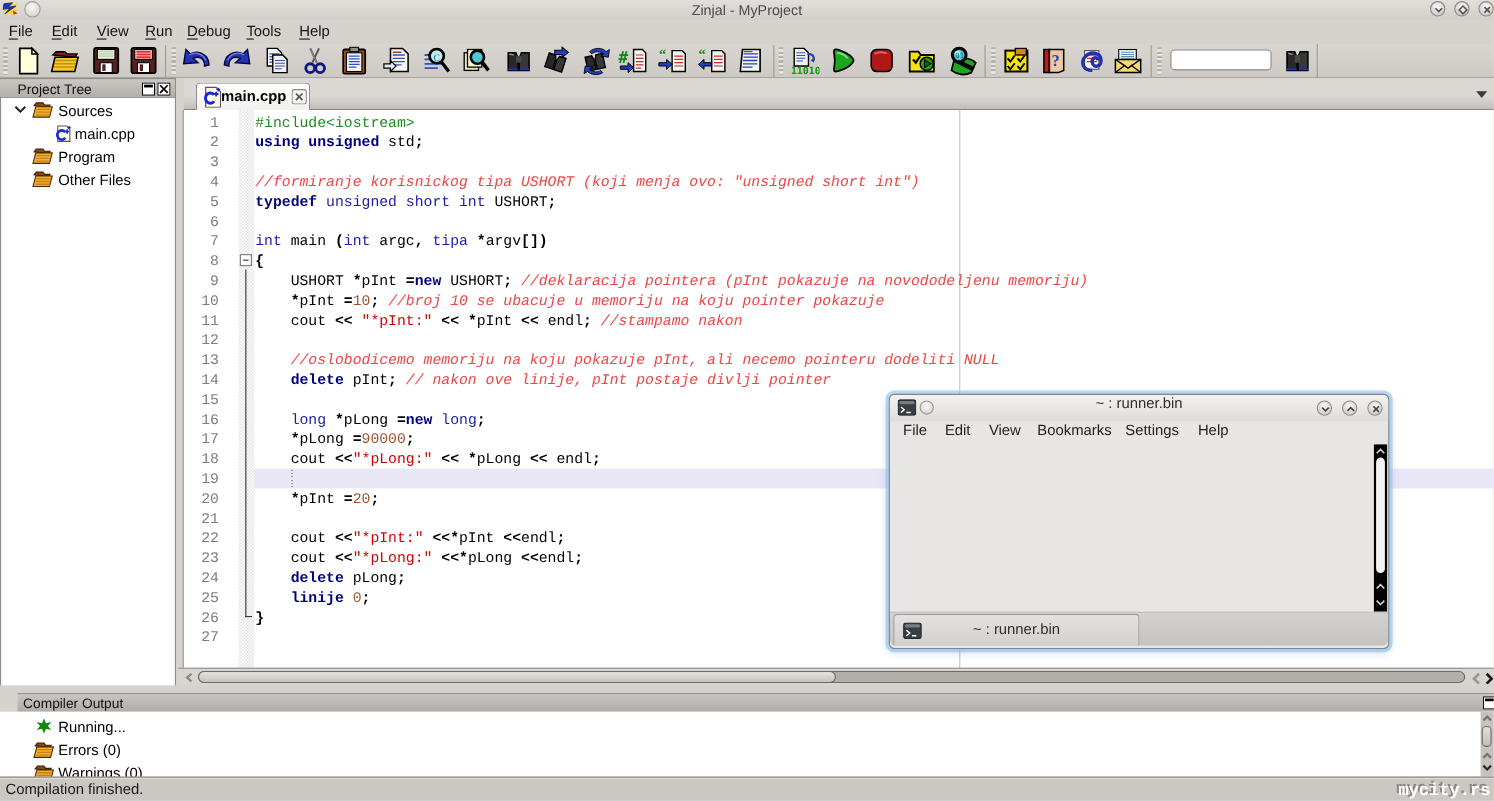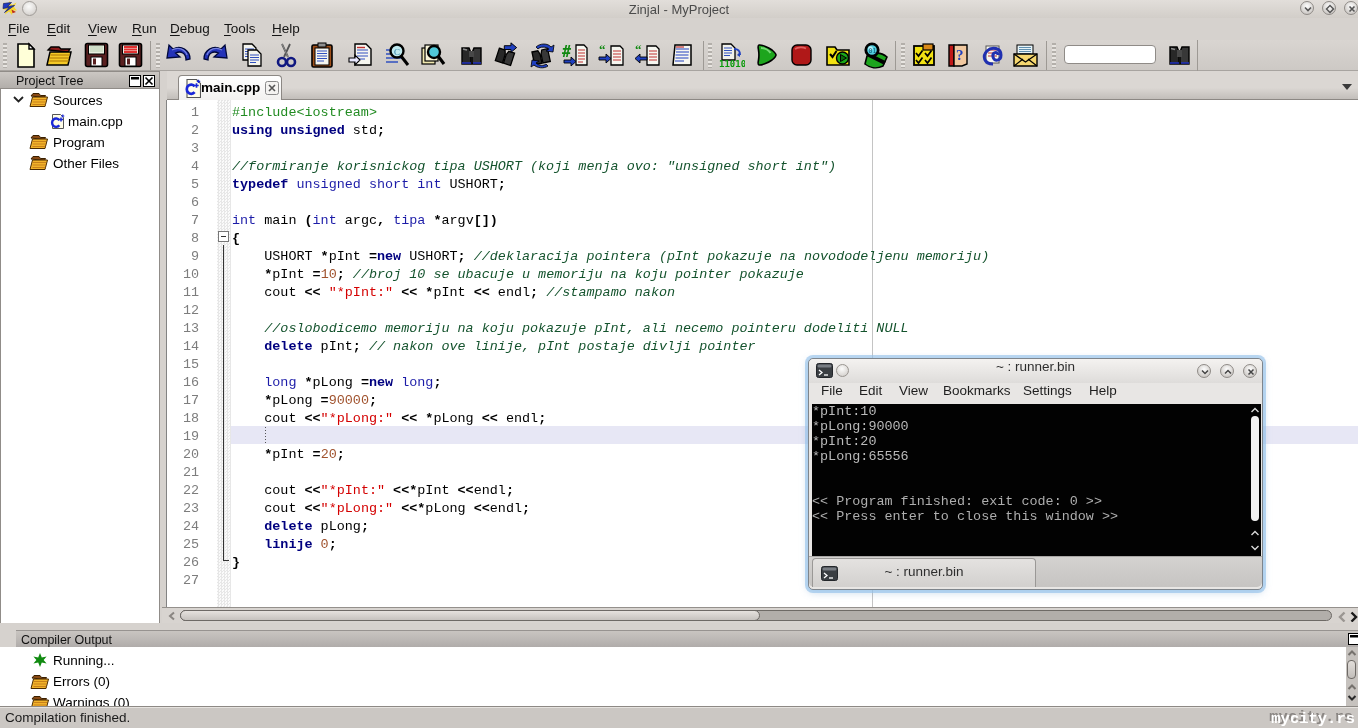--- a/index.html
+++ b/index.html
@@ -61,21 +61,21 @@
   #gutter { position:absolute; left:0; top:4px; width:32px; text-align:right;
     font:13.43px/18px "Liberation Mono", monospace; color:#7d7d7d; white-space:pre; }
   #foldcol { position:absolute; left:50px; top:0; width:14px; height:508px;
     background:repeating-conic-gradient(#e7e7e7 0% 25%, #fbfbfb 0% 50%); background-size:3px 3px; }
   #curline { position:absolute; left:64px; top:326px; width:1127px; height:18px; background:#e7e7f5; }
   #edgeline { position:absolute; left:705px; top:0; width:1px; height:508px; background:#c4c4c4; }
   #code { position:absolute; left:65px; top:4px;
     font:13.43px/18px "Liberation Mono", monospace; color:#000; white-space:pre; }
   .k { color:#00007f; font-weight:bold; }   
   .t2 { color:#1c1ca8; }                     
-  .c { color:#14532d; font-style:italic; }   
+  .c { color:#ef4444; font-style:italic; }   
   .s { color:#d40000; }                      
   .n { color:#a0522d; }                      
   .o { font-weight:bold; }                   
   .g { color:#228b22; }                      
 
   
   #foldbox { position:absolute; left:51px; top:131px; width:11px; height:11px; background:#fff;
     border:1px solid #777; }
   #foldbox::after { content:""; position:absolute; left:2px; top:4px; width:5px; height:1px; background:#333; }
   #foldline { position:absolute; left:56px; top:145px; width:1px; height:316px; background:#333; }
@@ -593,28 +593,20 @@
       </svg>
     </div>
   <div id="termmenu">
     <span style="position:absolute;left:12px;">File</span>
     <span style="position:absolute;left:50px;">Edit</span>
     <span style="position:absolute;left:90px;">View</span>
     <span style="position:absolute;left:134px;">Bookmarks</span>
     <span style="position:absolute;left:214px;">Settings</span>
     <span style="position:absolute;left:280px;">Help</span>
   </div>
-  <div id="console">*pInt:10
-*pLong:90000
-*pInt:20
-*pLong:65556
-
-
-<span class="dim">&lt;&lt; Program finished: exit code: 0 &gt;&gt;
-&lt;&lt; Press enter to close this window &gt;&gt;</span></div>
   <div id="termscroll">
     <svg style="position:absolute;left:1px;top:2px" width="10" height="8">
         <path d="M1.5,6 L5,2.5 L8.5,6" stroke="#d8d8d8" stroke-width="1.4" fill="none"></path>
       </svg>
     <div id="termthumb"></div>
     <svg style="position:absolute;left:1px;top:125px" width="10" height="8">
         <path d="M1.5,6 L5,2.5 L8.5,6" stroke="#d8d8d8" stroke-width="1.4" fill="none"></path>
       </svg>
     <svg style="position:absolute;left:1px;top:140px" width="10" height="8">
         <path d="M1.5,2 L5,5.5 L8.5,2" stroke="#d8d8d8" stroke-width="1.4" fill="none"></path>

